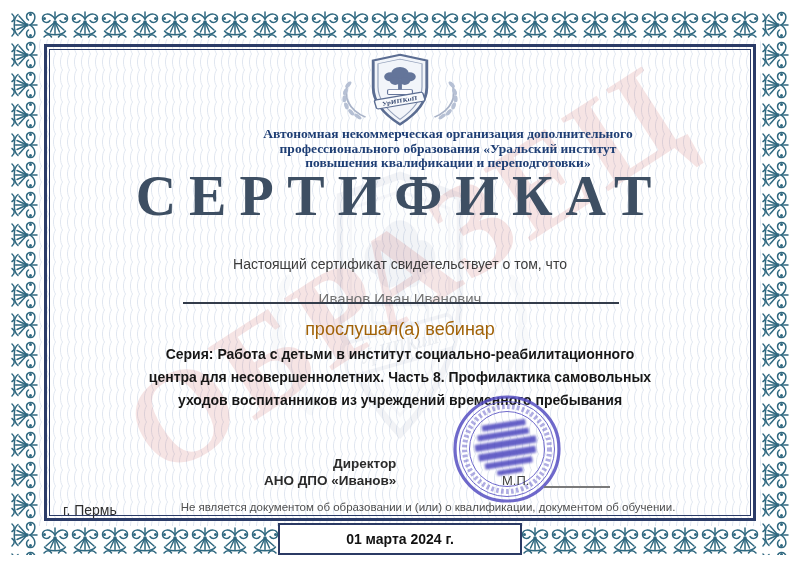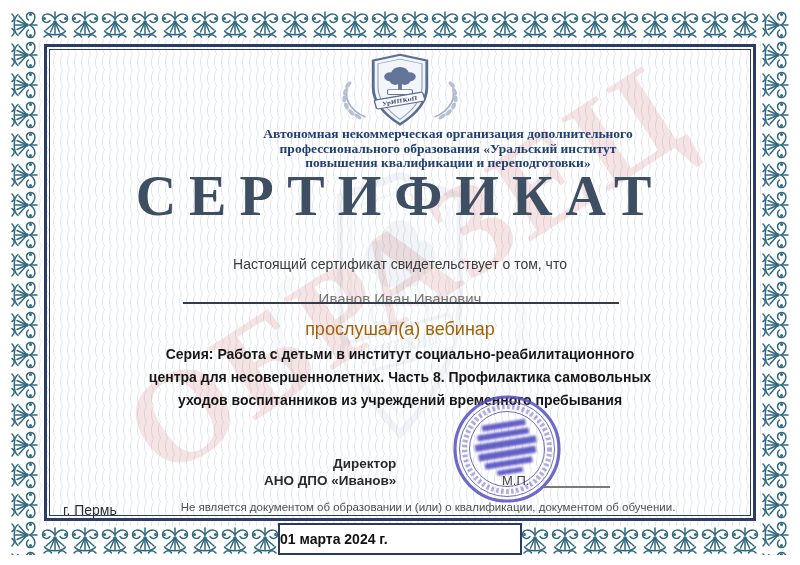--- a/index.html
+++ b/index.html
@@ -30,21 +30,21 @@
   .course{top:343px;font-size:14px;font-weight:bold;line-height:23px;color:#161616;}
   .city{position:absolute;left:63px;top:470px;font-size:14px;color:#2e2e2e;margin-top:32px;}
   .director{position:absolute;left:264px;top:455px;font-size:13.5px;line-height:17px;
             color:#2b2b2b;text-align:right;font-weight:bold;}
   .stamp-wrap{position:absolute;left:449px;top:394px;z-index:5;}
   .mp{position:absolute;left:502px;top:473px;font-size:13px;color:#3f3f3f;z-index:6;}
   .sig-line{position:absolute;left:544px;top:486px;width:66px;border-top:2px solid #7a7a7a;z-index:6;}
   .disclaimer{top:501px;font-size:11.5px;color:#4f4f4f;margin-left:28px;}
   .date-box{position:absolute;left:50%;top:523px;transform:translateX(-50%);z-index:7;
             width:240px;height:28px;background:#ffffff;border:2px solid #2b3a64;
-            display:flex;align-items:center;
+            display:flex;align-items:center;justify-content:center;
             font-size:14px;font-weight:bold;color:#111111;}
 </style>
 </head>
 <body>
 
 <div class="page">
 
   <svg width="0" height="0" style="position:absolute" aria-hidden="true">
     <defs>
       <g id="motif">

